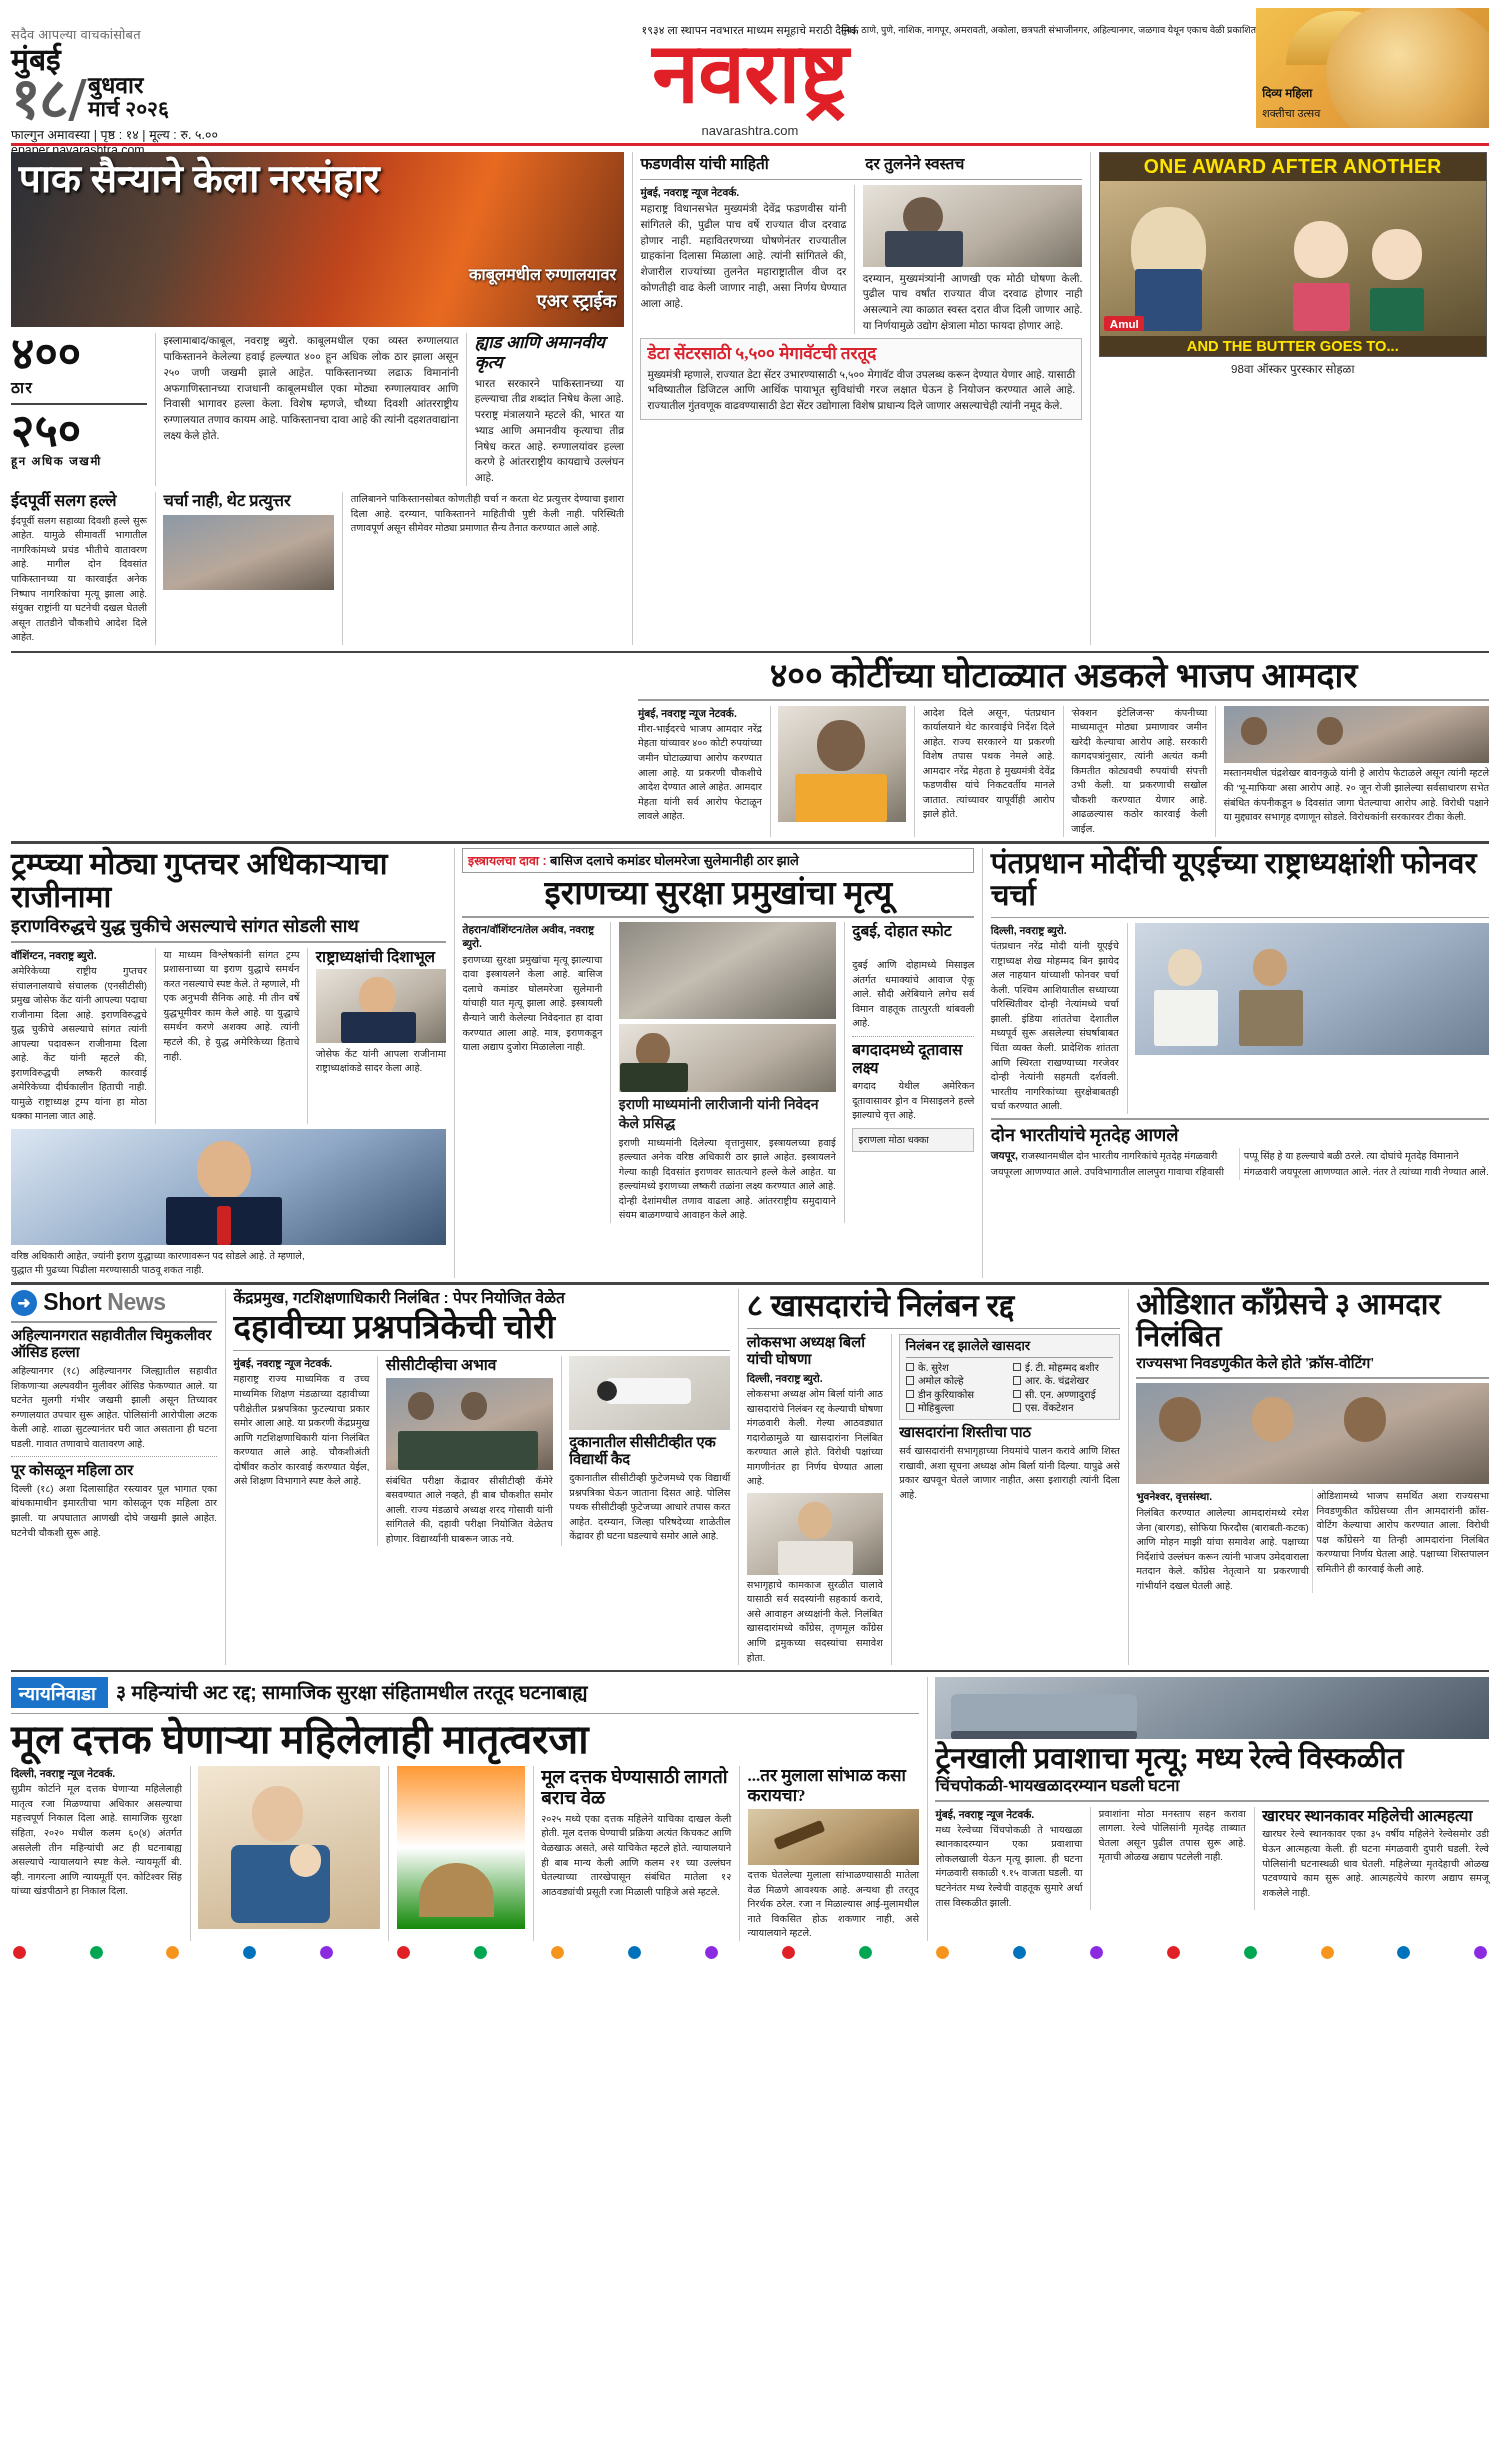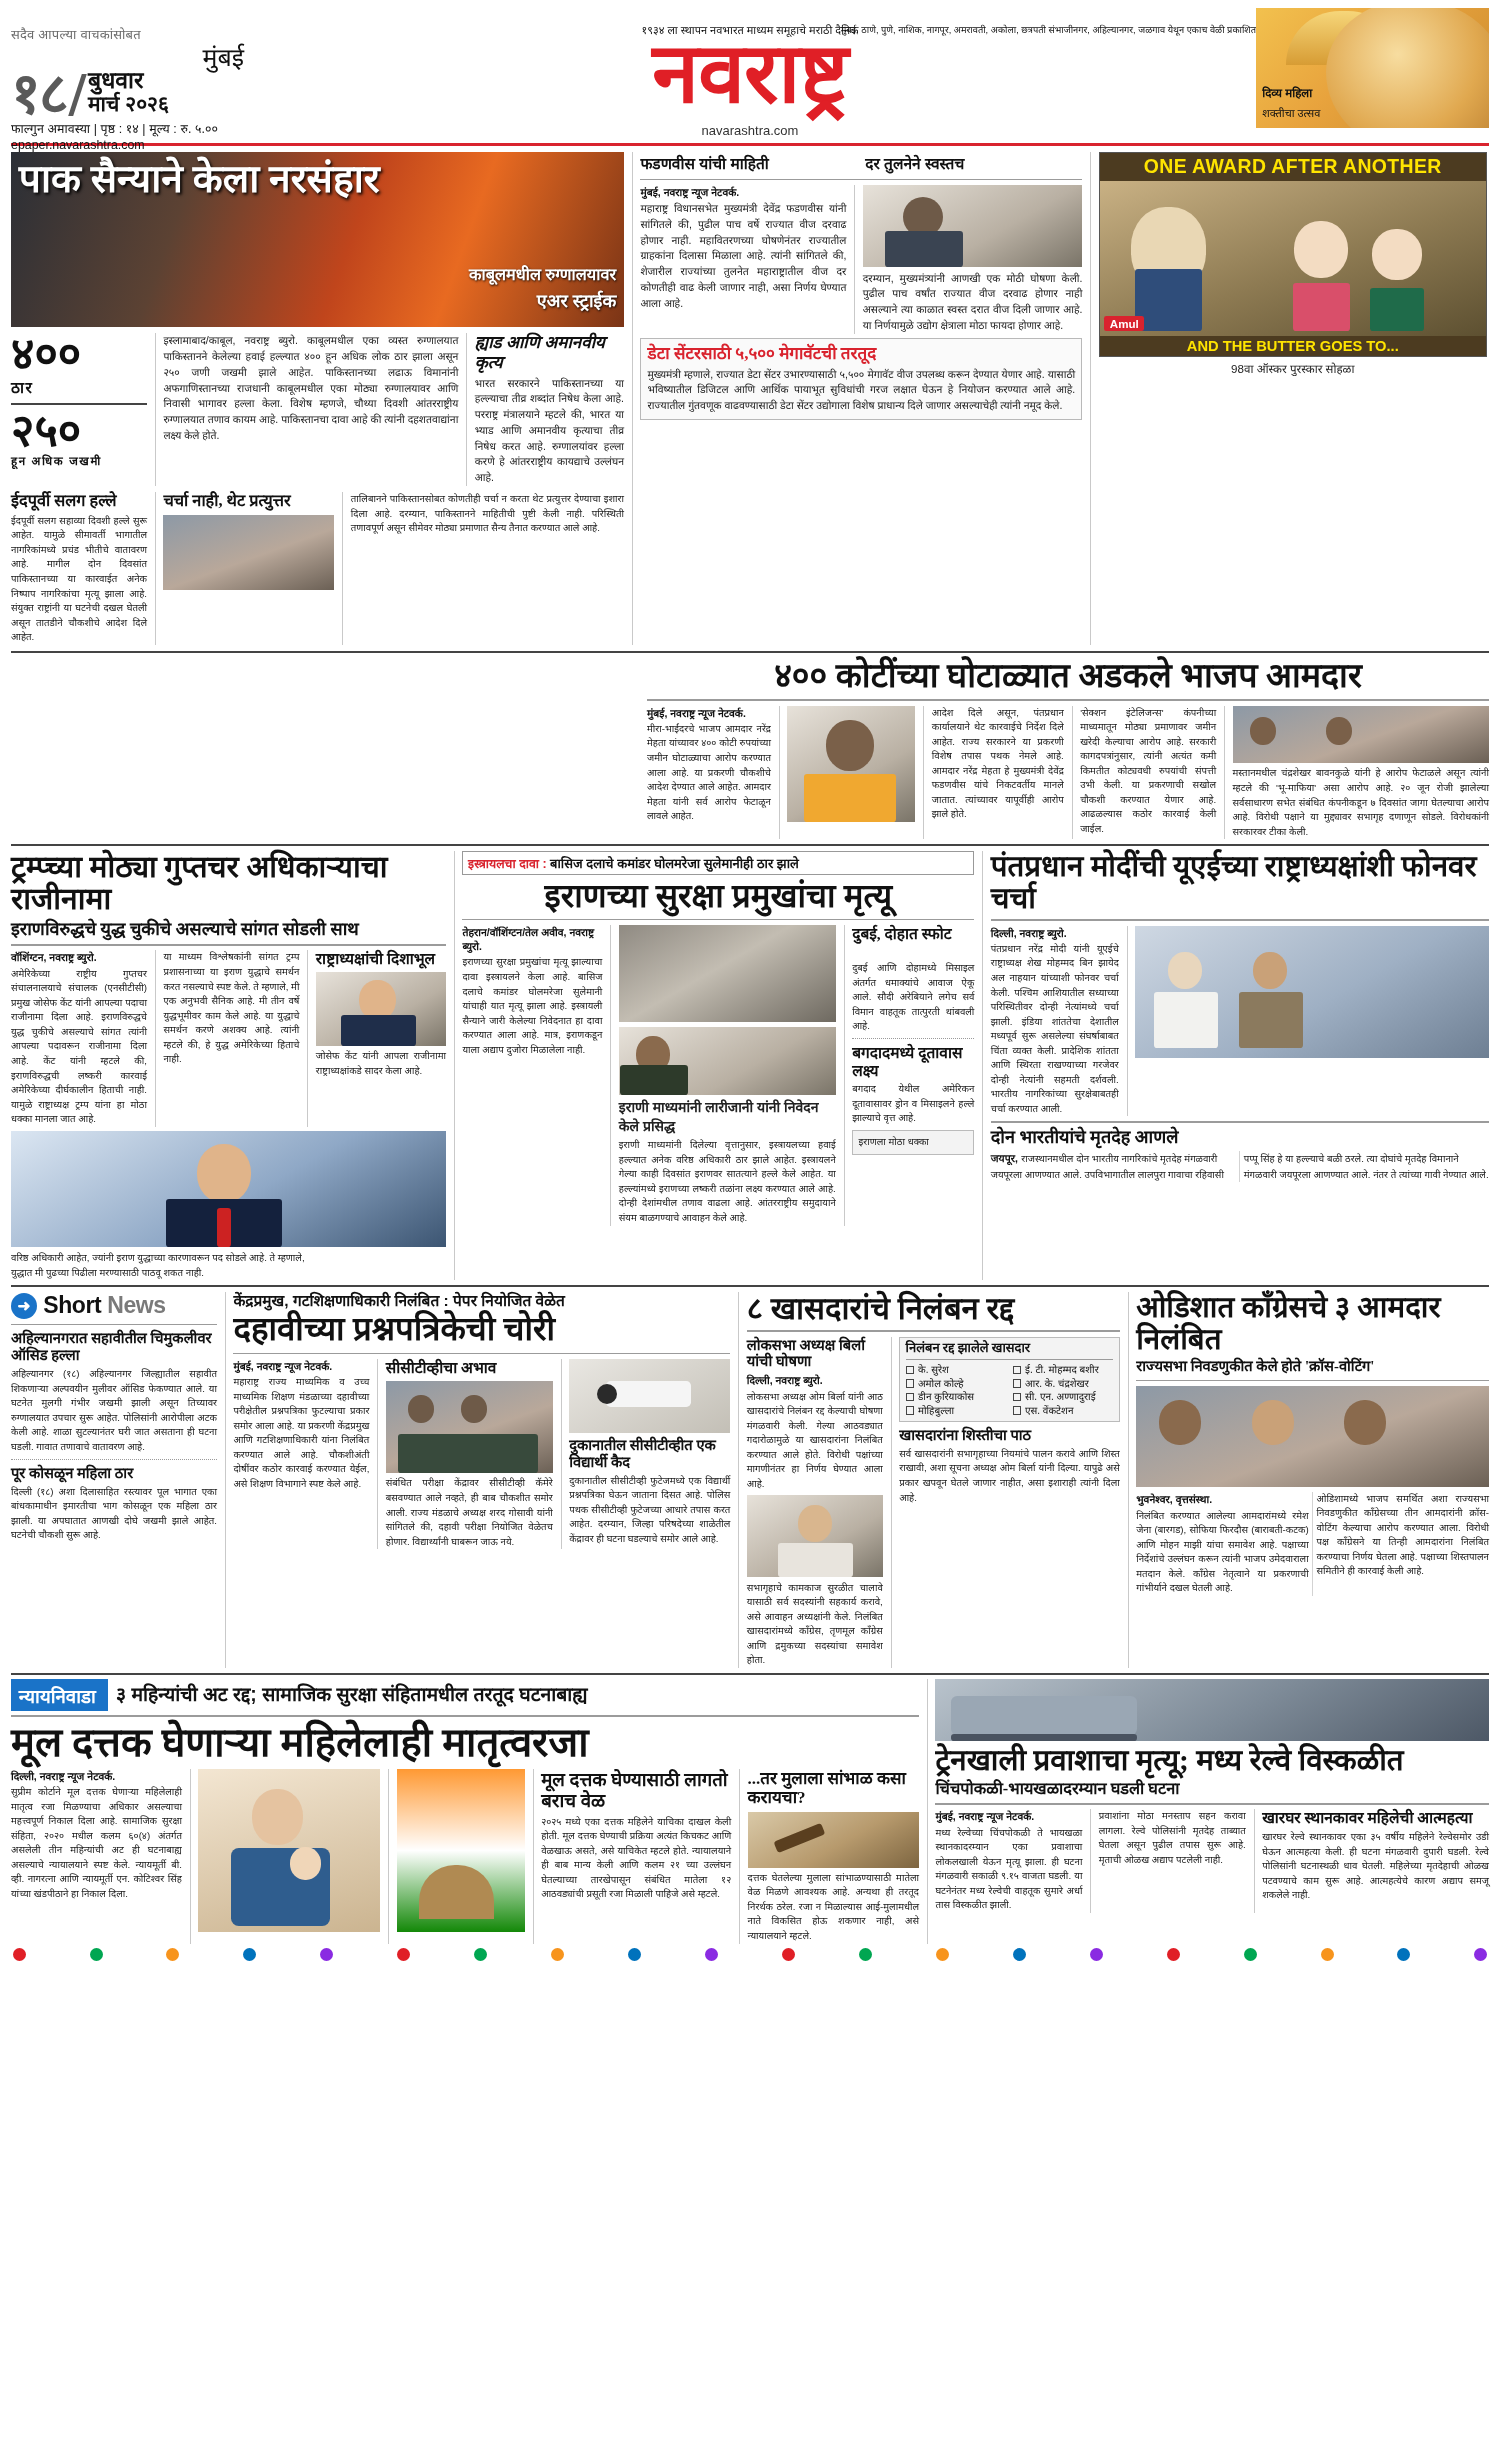--- a/index.html
+++ b/index.html
@@ -9,21 +9,21 @@
     font-family:"Liberation Sans", sans-serif;
     color:#111;
     overflow:hidden;
   }
   .page { width:1500px; height:2462px; padding:7.8px 11px; position:relative; }
 
   
   .masthead { display:flex; align-items:flex-start; height:132px; position:relative; }
   .mh-left { width:233px; padding-top:17px; }
   .mh-tagline { font-size:13px; color:#6b6b6b; letter-spacing:0.2px; }
-  .mh-city { font-size:25px; font-weight:normal; line-height:1.05; margin-top:1.6px;text-align:right; }
+  .mh-city { font-size:30px; font-weight:bold; line-height:1.05; margin-top:1.6px; }
   .mh-daterow { display:flex; align-items:flex-start; gap:4.7px; margin-top:-3.1px; }
   .mh-day { font-size:57px; font-weight:bold; color:#5a5a5a; line-height:.9; letter-spacing:-1.6px; }
   .mh-slash { width:5.4px; height:42px; background:#5a5a5a; transform:skewX(-18deg); margin:6.2px 3.1px 0 3.1px; }
   .mh-wd { font-size:23px; font-weight:bold; line-height:1.05; }
   .mh-mon { font-size:21px; font-weight:bold; line-height:1.1; }
   .mh-meta { font-size:12.4px; margin-top:1.6px; letter-spacing:0.1px; }
   .mh-epaper { font-size:12.4px; margin-top:0.8px; }
   .mh-social { display:flex; gap:3.9px; align-items:center; margin-top:3.9px; font-size:10px; }
   .soc { width:13px; height:13px; border-radius:50%; background:#d9232e; color:#fff; font-size:8.5px;
          display:flex; align-items:center; justify-content:center; font-weight:bold; }
@@ -247,21 +247,21 @@
           <div class="amul-logo">Amul</div>
         </div>
         <div class="amul-bot">AND THE BUTTER GOES TO...</div>
       </div>
       <div class="cap" style="text-align:center; margin-top:3.9px; font-size:11.6px;">98वा ऑस्कर पुरस्कार सोहळा</div>
     </div>
   </div>
 
   <div class="hr-dark" style="margin-top:6.2px;"></div>
 
-  <div style="display:flex; gap:23px;">
+  <div style="display:flex; gap:14px;">
     <div style="width:613px;"></div>
     <div style="flex:1;">
       <div class="hl-lg" style="font-size:34px; text-align:center;">४०० कोटींच्या घोटाळ्यात अडकले भाजप आमदार</div>
       <div class="hr-grey"></div>
       <div class="cols">
         <div style="width:124px;">
           <div class="byline">मुंबई, नवराष्ट्र न्यूज नेटवर्क.</div>
           <div class="body-t" style="margin-top:2.3px; font-size:9.7px;">मीरा-भाईंदरचे भाजप आमदार नरेंद्र मेहता यांच्यावर ४०० कोटी रुपयांच्या जमीन घोटाळ्याचा आरोप करण्यात आला आहे. या प्रकरणी चौकशीचे आदेश देण्यात आले आहेत. आमदार मेहता यांनी सर्व आरोप फेटाळून लावले आहेत.</div>
         </div>
         <div class="vline"></div>

